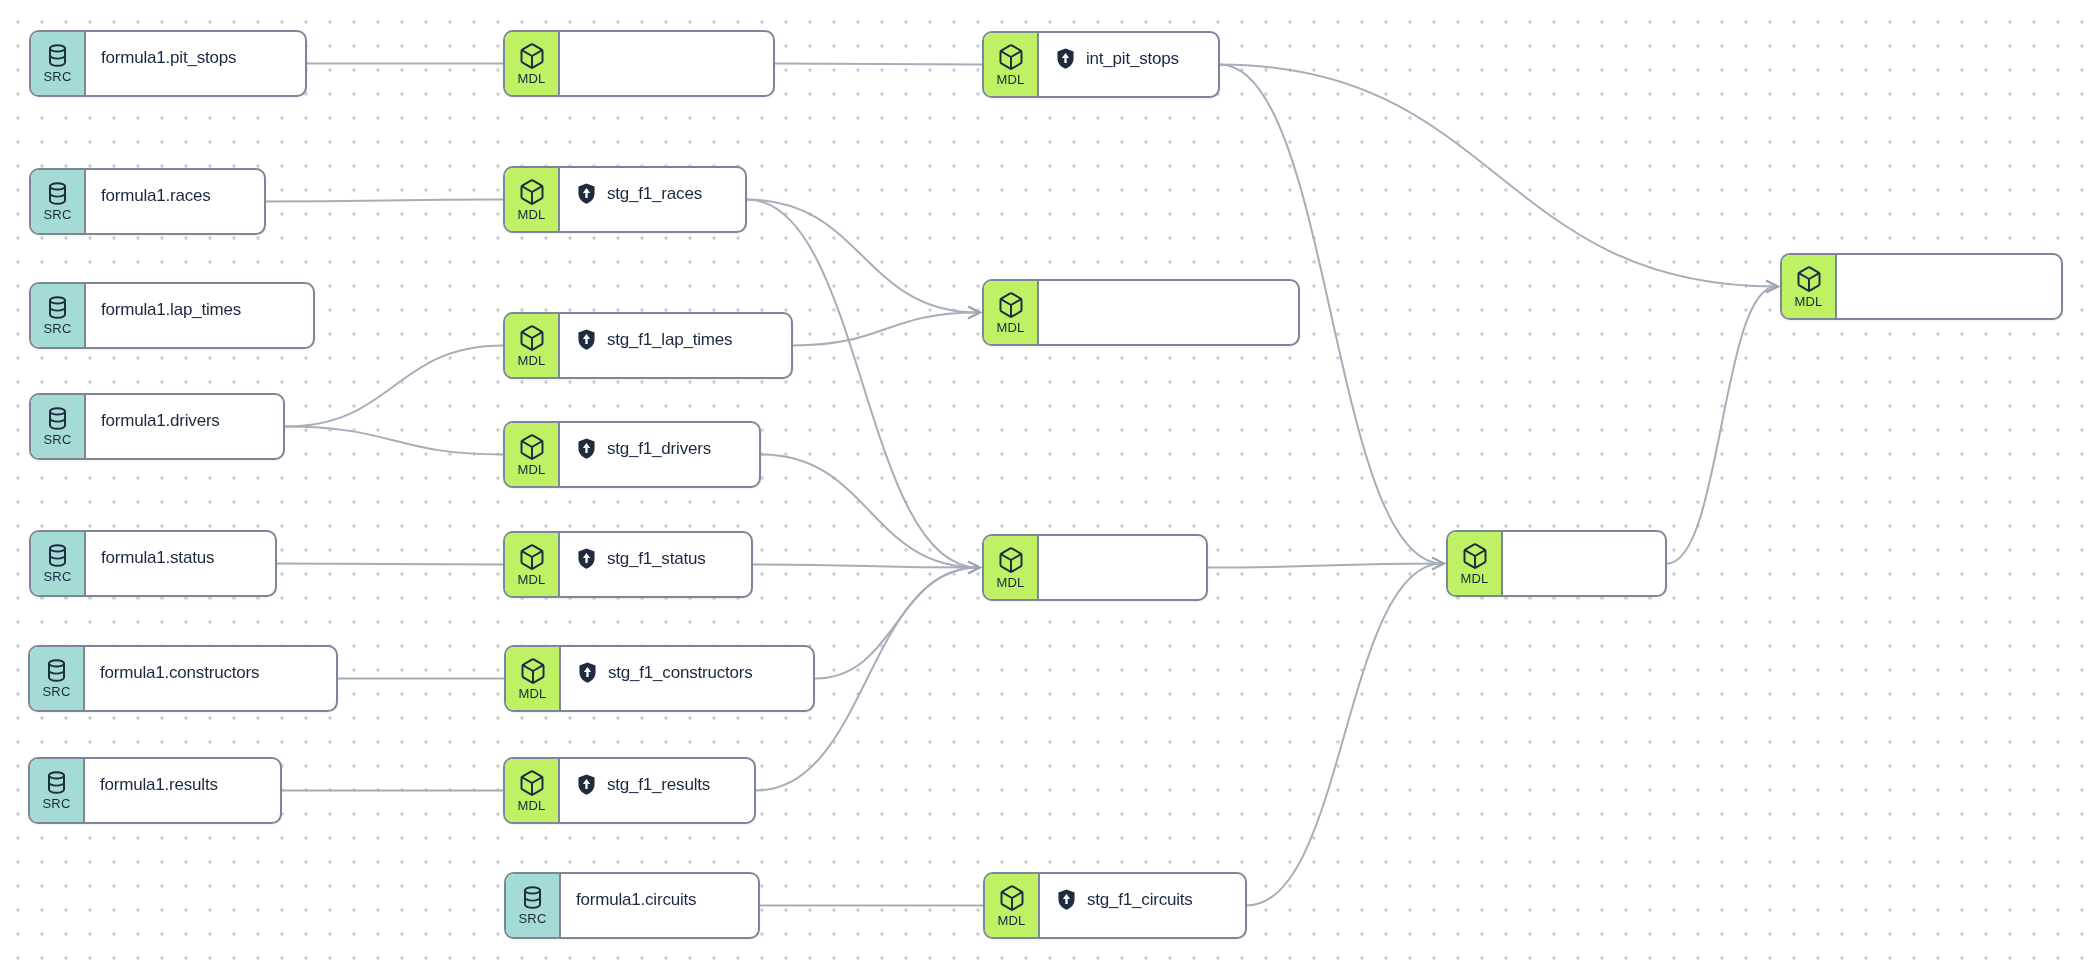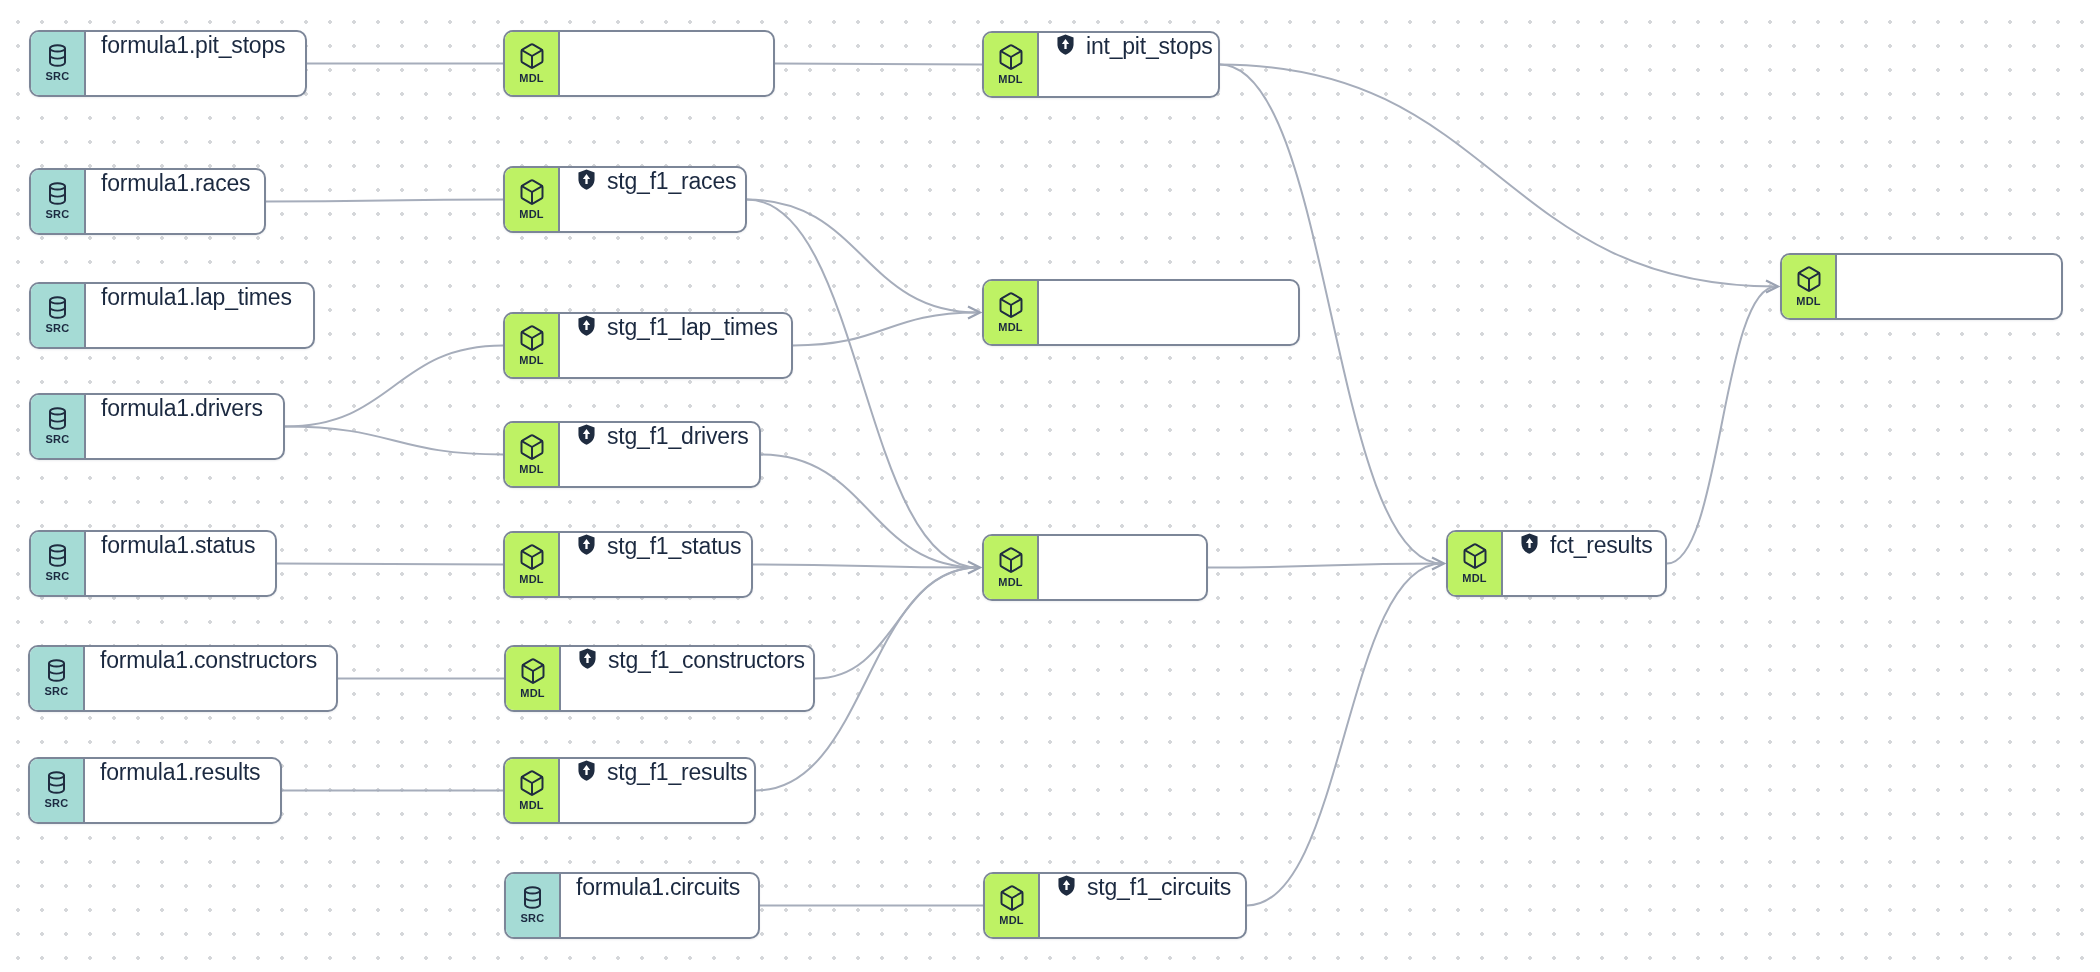--- a/index.html
+++ b/index.html
@@ -19,26 +19,26 @@
     background:#ffffff;border:2px solid #7c8698;border-radius:10px;overflow:hidden;
     box-shadow:0 1px 2px rgba(30,42,64,0.08);cursor:pointer;
   }
   .badge{
     flex:0 0 53px;display:flex;flex-direction:column;align-items:center;justify-content:center;
     gap:1px;border-right:2px solid #7c8698;
   }
   .badge.src{background:#a5dbd5;}
   .badge.mdl{background:#bef264;}
   .badge-label{
-    font-size:11px;font-weight:700;color:#1b2940;line-height:15px;letter-spacing:.2px;
+    font-size:13px;font-weight:400;color:#1b2940;line-height:15px;letter-spacing:.2px;
   }
   .badge svg{display:block;}
   .name{
-    flex:1;display:flex;white-space:nowrap;
-    padding:0 16px 12px 15px;gap:9px;font-size:23px;color:#1b2940;letter-spacing:-0.2px;
+    flex:1;display:flex;align-items:center;white-space:nowrap;
+    padding:0 16px 12px 15px;gap:9px;font-size:17px;color:#1b2940;letter-spacing:-0.2px;
   }
   .name .shield{flex:0 0 auto;display:flex;}
 </style>
 </head>
 <body>
 
 <div id="stage">
   <svg id="edges-svg" xmlns="http://www.w3.org/2000/svg">
       <path class="edge" d="M307 63.5 C 405 63.5, 405 63.5, 503 63.5"></path>
       <path class="edge" d="M775 63.5 C 878.5 63.5, 878.5 64.5, 982 64.5"></path>
@@ -259,29 +259,20 @@
       </div>
       <div class="node" style="left: 1446px; top: 530px; width: 221px; height: 67px;">
         <div class="badge mdl">
           <svg width="28" height="28" viewBox="0 0 24 24" fill="none" stroke="#1f2c40" stroke-width="1.7" stroke-linecap="round" stroke-linejoin="round">
             <path d="M21 16V8a2 2 0 0 0-1-1.73l-7-4a2 2 0 0 0-2 0l-7 4A2 2 0 0 0 3 8v8a2 2 0 0 0 1 1.73l7 4a2 2 0 0 0 2 0l7-4A2 2 0 0 0 21 16z"></path>
             <polyline points="3.27 6.96 12 12.01 20.73 6.96"></polyline>
             <line x1="12" y1="22.08" x2="12" y2="12"></line>
           </svg>
           <div class="badge-label">MDL</div>
         </div>
-        <div class="name">
-          <span class="shield">
-            <svg width="23" height="23" viewBox="0 0 24 24">
-              <path fill="#1f2c40" d="M12 1.6l8.4 3.1v6.9c0 5.5-3.4 9.5-8.4 11.1-5-1.6-8.4-5.6-8.4-11.1V4.7z"></path>
-              <path fill="#ffffff" d="M12 6.2l3.8 5.2h-2.6v5.4h-2.4v-5.4H8.2z"></path>
-            </svg>
-          </span>
-          <span>fct_results</span>
-        </div>
       </div>
       <div class="node" style="left: 1780px; top: 253px; width: 283px; height: 67px;">
         <div class="badge mdl">
           <svg width="28" height="28" viewBox="0 0 24 24" fill="none" stroke="#1f2c40" stroke-width="1.7" stroke-linecap="round" stroke-linejoin="round">
             <path d="M21 16V8a2 2 0 0 0-1-1.73l-7-4a2 2 0 0 0-2 0l-7 4A2 2 0 0 0 3 8v8a2 2 0 0 0 1 1.73l7 4a2 2 0 0 0 2 0l7-4A2 2 0 0 0 21 16z"></path>
             <polyline points="3.27 6.96 12 12.01 20.73 6.96"></polyline>
             <line x1="12" y1="22.08" x2="12" y2="12"></line>
           </svg>
           <div class="badge-label">MDL</div>
         </div>

